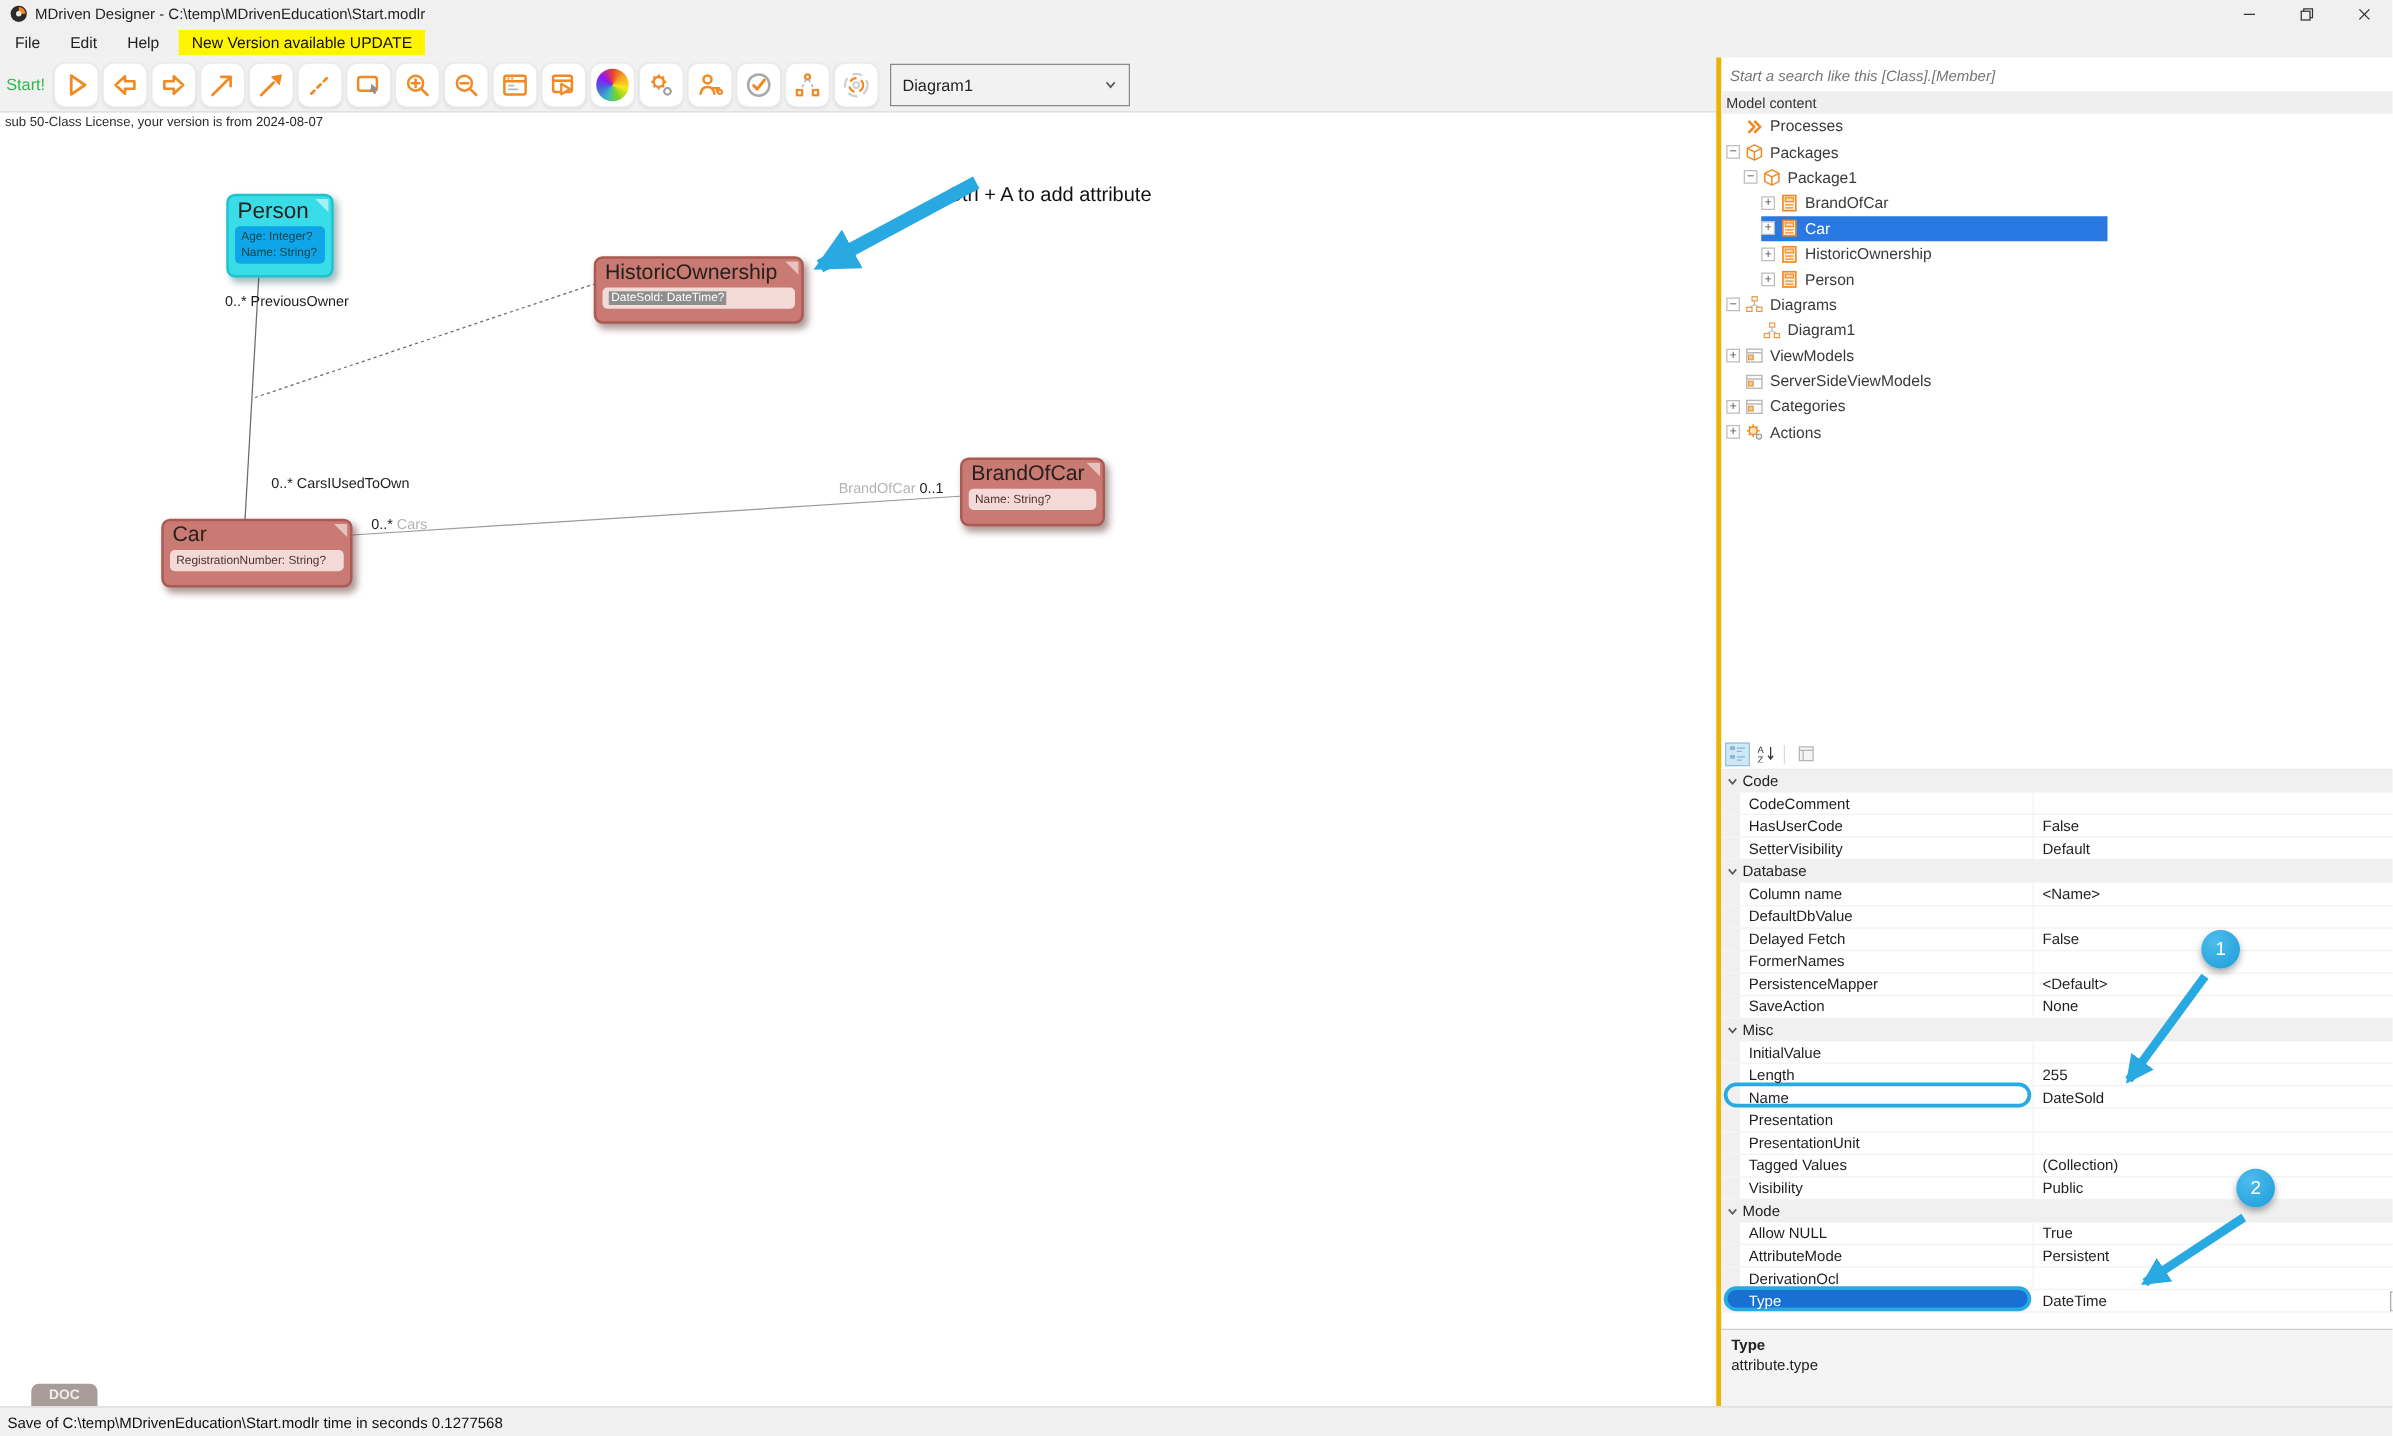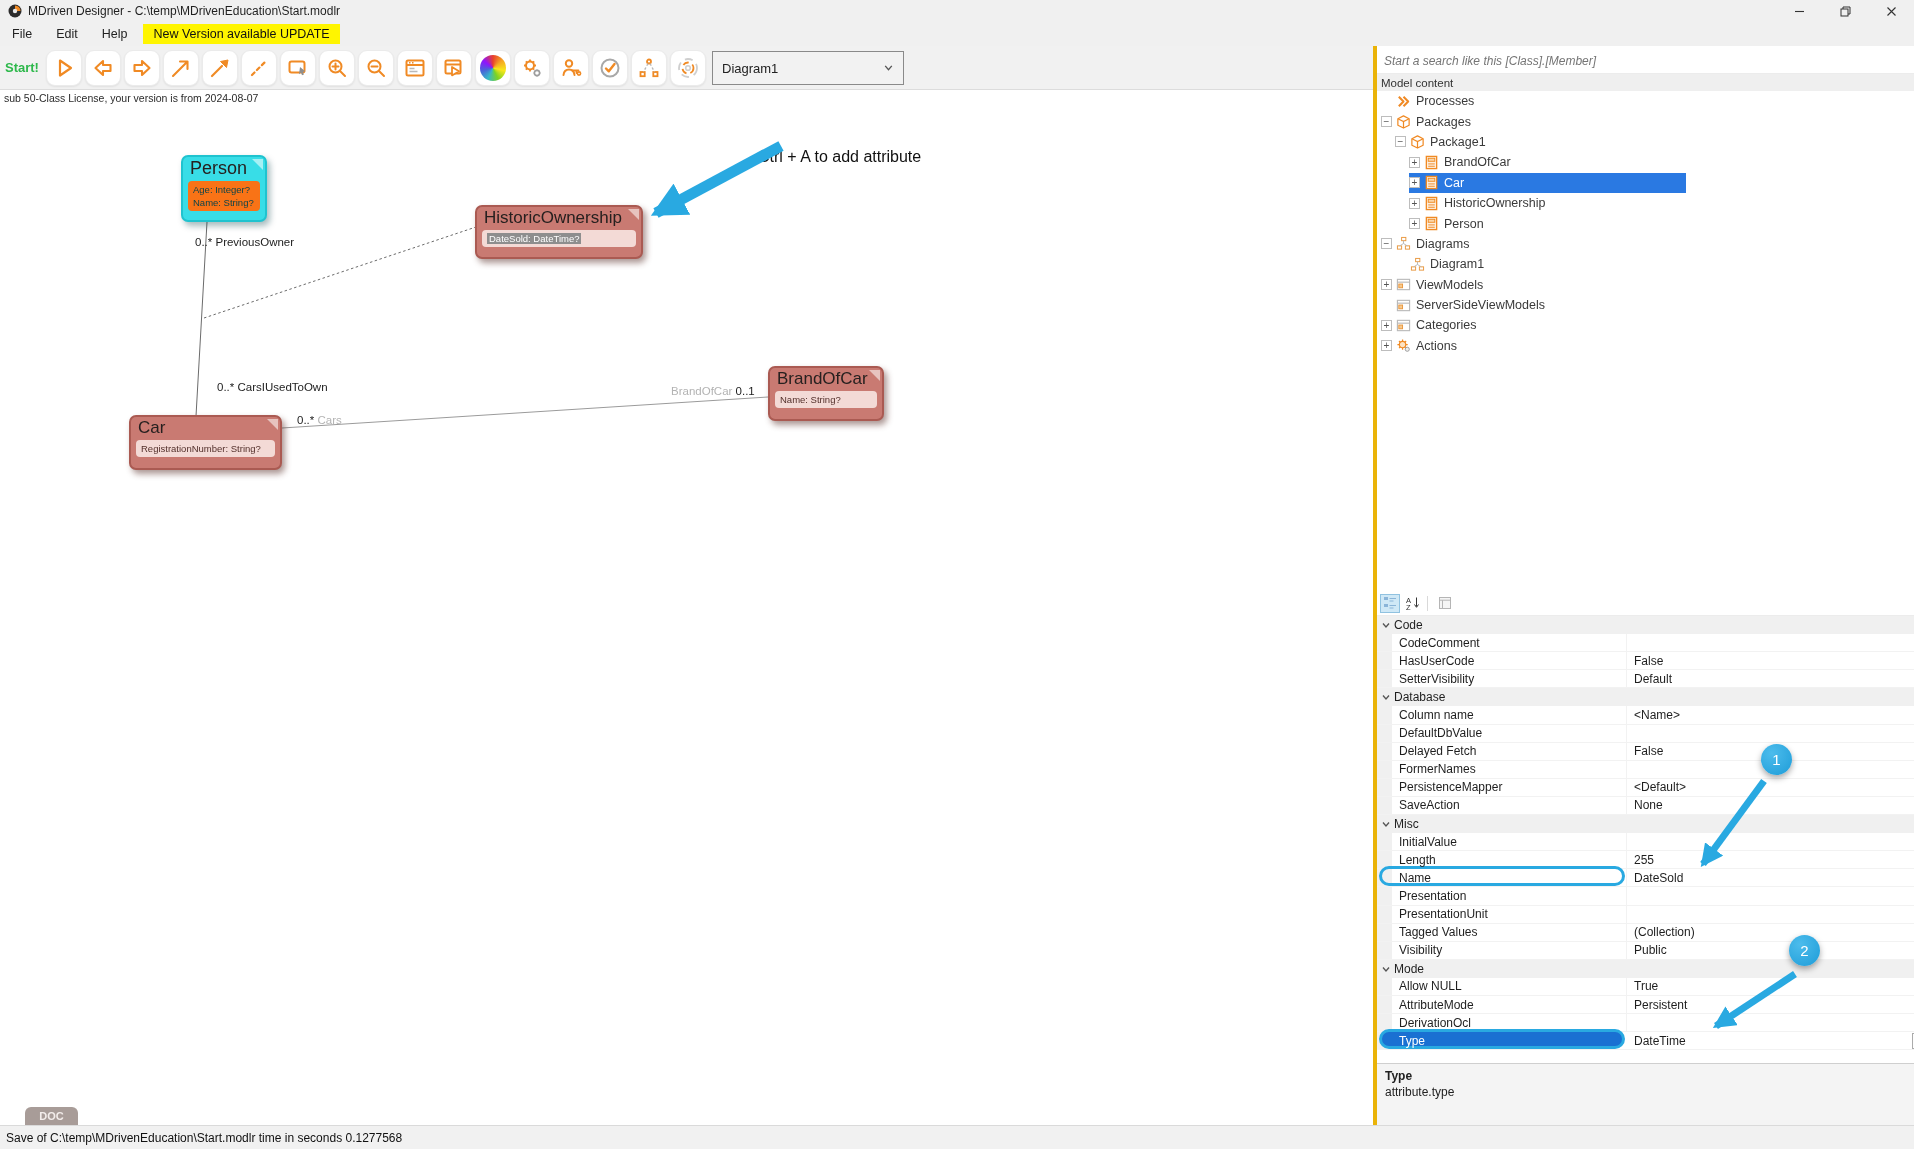--- a/index.html
+++ b/index.html
@@ -12,39 +12,39 @@
   .wincontrols{margin-left:auto;display:flex;height:100%}
   .wbtn{width:46px;height:100%;display:flex;align-items:center;justify-content:center}
 
   
   .menubar{position:absolute;top:22px;left:0;width:1914px;height:24px;background:#f0f0f0;display:flex;align-items:center;font-size:12.5px;color:#222}
   .menuitem{padding:0 12px;height:100%;display:flex;align-items:center;cursor:default}
   .update{background:#fff500;color:#111;padding:3px 10px;margin-left:4px}
 
   
   .toolbar{position:absolute;top:46px;left:0;width:1373px;height:44px;background:#f1f1f1;border-bottom:1px solid #dcdcdc;display:flex;align-items:center}
-  .startlbl{color:#2db84b;font-weight:bold;font-size:13px;margin:0 7px 0 5px;flex:none}
+  .startlbl{color:#2db84b;font-weight:normal;font-size:13px;margin:0 7px 0 5px;flex:none}
   #tbbtns{display:flex;align-items:center}
   .tbtn{width:36px;height:36px;background:#fff;border:1px solid #ebebeb;border-radius:9px;margin-right:3px;display:flex;align-items:center;justify-content:center;box-shadow:0 1px 2px rgba(0,0,0,.07)}
   .tbtn svg{width:24px;height:24px}
   .colorwheel{width:26px;height:26px;border-radius:50%;background:conic-gradient(#e8412c,#f5a623,#f8e71c,#7ed321,#37b8c8,#4a62d9,#9013fe,#e8412c)}
   .diagsel{position:absolute;left:712px;top:5px;width:192px;height:34px;background:#f2f2f2;border:1px solid #8a8a8a;display:flex;align-items:center;justify-content:space-between;font-size:13px;color:#222;padding:0 9px}
 
   .license{position:absolute;top:92px;left:4px;font-size:10.5px;color:#2b2b2b}
 
   
   .canvas-lines{position:absolute;left:0;top:0;z-index:1;pointer-events:none}
   .uml{position:absolute;border-radius:7px;z-index:2}
   .uml.red{background:#c97a72;border:2px solid #aa5a52;box-shadow:3px 4px 6px rgba(70,25,18,.45)}
   .uml.cyan{background:#38dde7;border:2px solid #1fc3cf;box-shadow:3px 4px 6px rgba(0,60,70,.35)}
   .uml-title{font-size:17px;font-weight:300;color:#26201f;padding:1px 7px 0;white-space:nowrap}
   .uml.cyan .uml-title{font-size:18px}
   .uml-attrs{margin:2px 5px 5px;border-radius:4px;padding:2px 5px;font-size:9.5px;line-height:13px;white-space:nowrap}
   .uml.red .uml-attrs{background:#f3dad6;color:#53302b}
-  .uml.cyan .uml-attrs{background:#f97316;color:#0e4449}
+  .uml.cyan .uml-attrs{background:#0ea5e9;color:#0e4449}
   .attr-sel{background:#8e8e8e;color:#fff;padding:0 2px}
   .fold{position:absolute;top:2px;right:2px;width:11px;height:11px;background:rgba(255,255,255,.55);clip-path:polygon(0 0,100% 0,100% 100%)}
   .clabel{position:absolute;font-size:11.5px;color:#1d1d1d;z-index:1;white-space:nowrap}
   .graylb{color:#b3b3b3}
   .annot{position:absolute;left:758px;top:148px;font-size:16px;color:#111;z-index:3}
 
   
   .rightpanel{position:absolute;left:1373px;top:46px;width:563px;height:1079px;border-left:4px solid #eab308;background:#fff}
   .search{position:absolute;top:2px;left:0;right:0;height:26px;border-bottom:1px solid #ececec;display:flex;align-items:center}
   .search input{flex:1;border:0;outline:0;font-style:italic;font-size:12px;color:#555;padding-left:7px;background:transparent;font-family:inherit}
@@ -310,21 +310,21 @@
   </div>
 
   <div class="uml red" style="left:768px;top:366px;width:116px;height:55px">
     <div class="fold"></div>
     <div class="uml-title">BrandOfCar</div>
     <div class="uml-attrs">
       <div>Name: String?</div>
     </div>
   </div>
 
-  <div class="clabel" style="left:195px;top:236px">0..* PreviousOwner</div>
+  <div class="clabel" style="left:180px;top:236px">0..* PreviousOwner</div>
   <div class="clabel" style="left:217px;top:381px">0..* CarsIUsedToOwn</div>
   <div class="clabel" style="left:297px;top:414px"><span>0..*</span> <span class="graylb">Cars</span></div>
   <div class="clabel" style="left:671px;top:385px"><span class="graylb">BrandOfCar</span> <span>0..1</span></div>
   <div class="annot">Ctrl + A to add attribute</div>
 </div>
 
 <div class="rightpanel">
   <div class="search">
     <input type="text" placeholder="Start a search like this [Class].[Member]" style="">
     <span class="searchicon">

